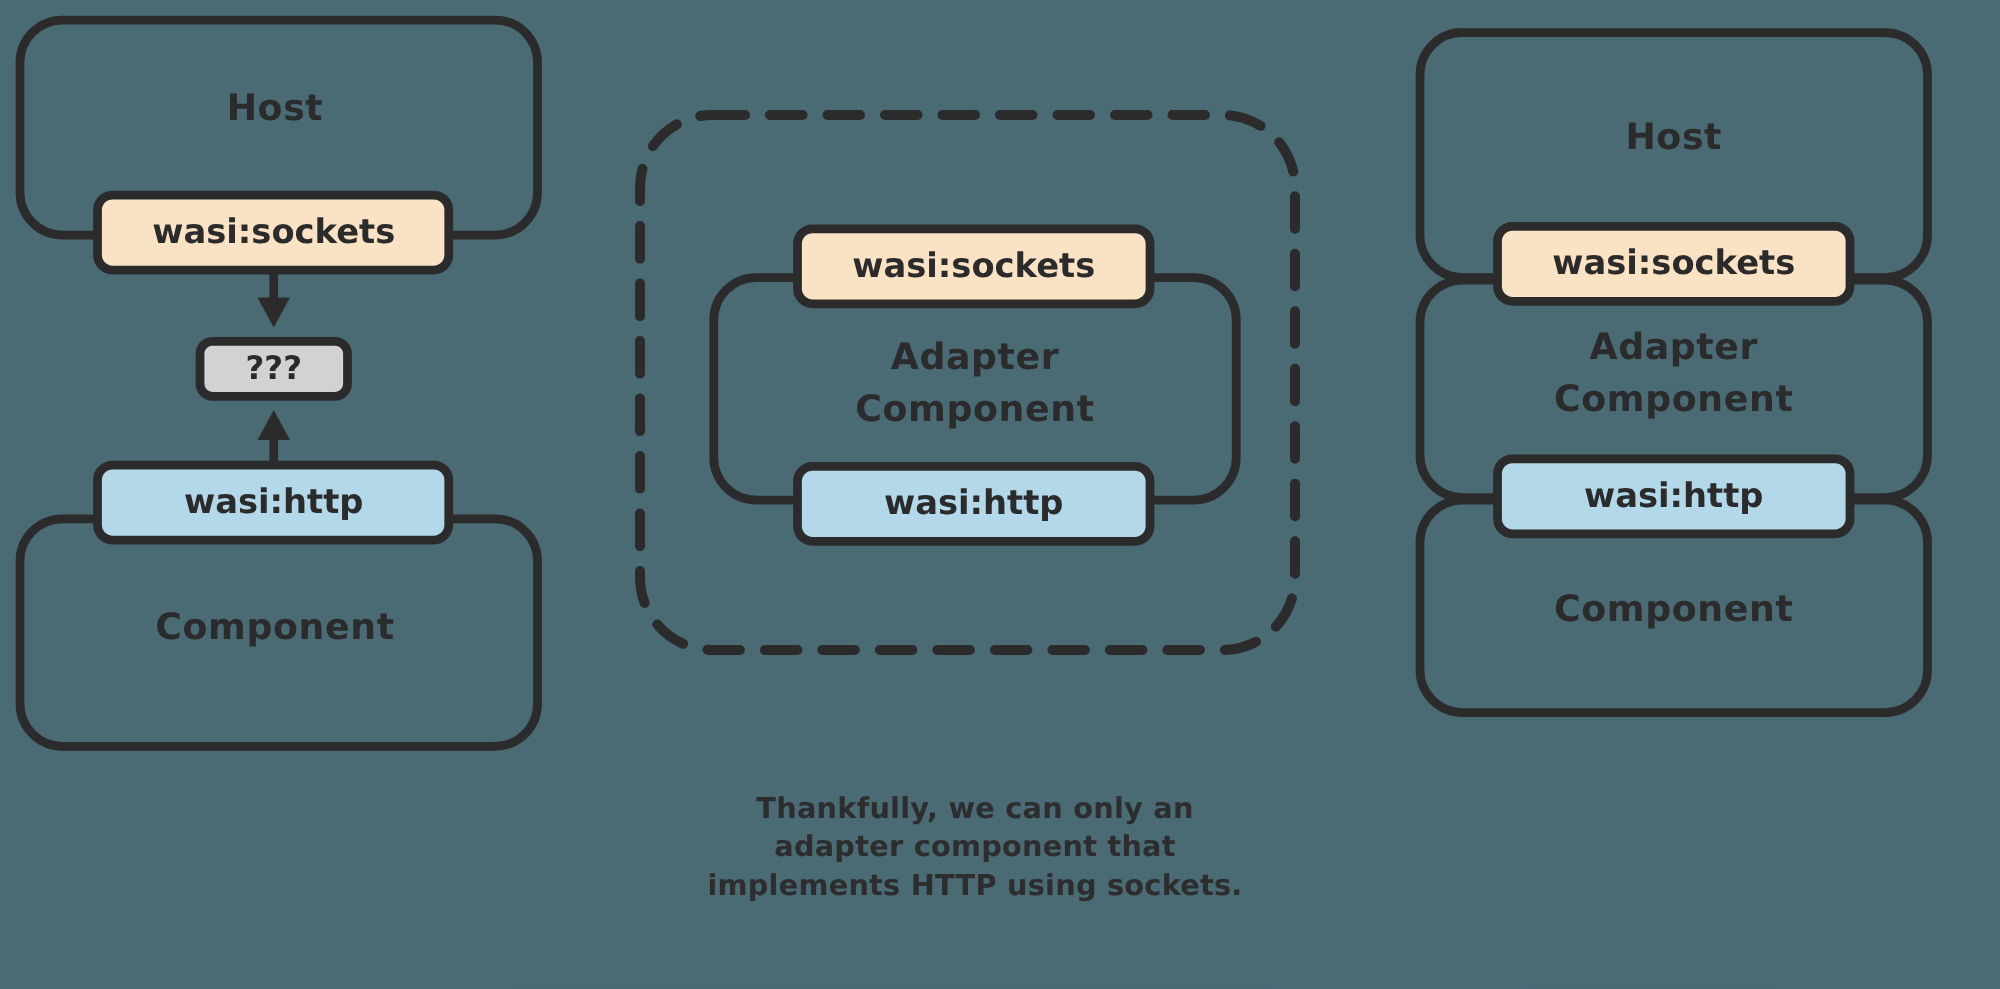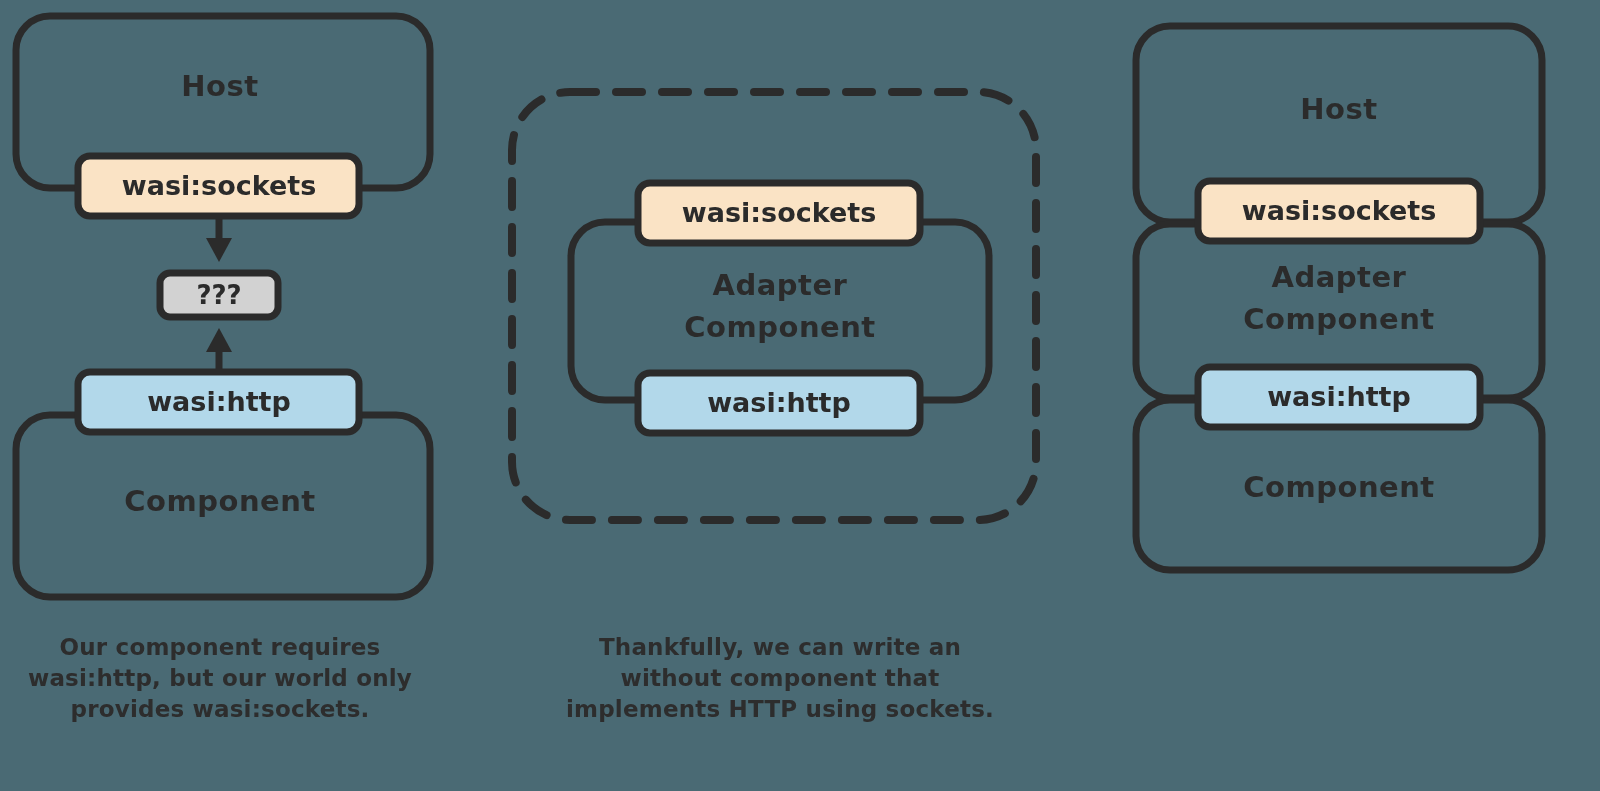--- a/index.html
+++ b/index.html
@@ -148,16 +148,15 @@
       <text class="lbl lbl-container" x="1339" y="489">Component</text>
 
       <rect class="chip-rect chip-orange" x="1198" y="181" width="282" height="60" rx="12" ry="12"></rect>
       <text class="lbl lbl-chip" x="1339" y="212">wasi:sockets</text>
 
       <rect class="chip-rect chip-blue" x="1198" y="367" width="282" height="60" rx="12" ry="12"></rect>
       <text class="lbl lbl-chip" x="1339" y="398">wasi:http</text>
     </g>
   </svg>
 
-  <div class="caption" id="caption-1">Our component requires wasi:http, but our world only provides wasi:sockets.</div>
-  <div class="caption" id="caption-2">Thankfully, we can write an without component that implements HTTP using sockets.</div>
+  <div class="caption" id="caption-2">Thankfully, we can only an adapter component that implements HTTP using sockets.</div>
 
 </div>
 
 </body></html>

